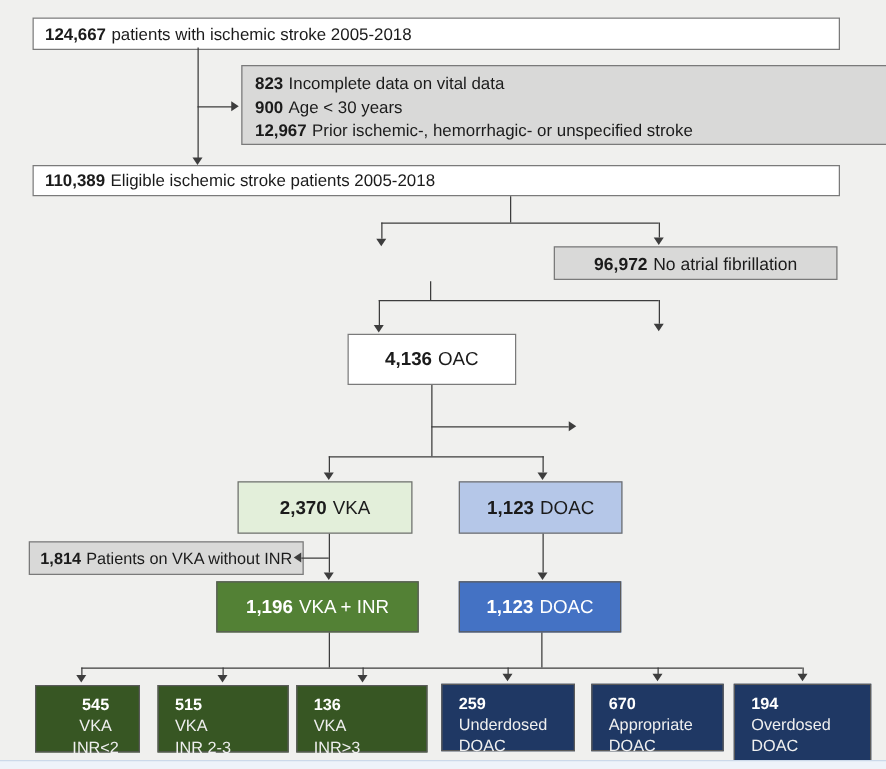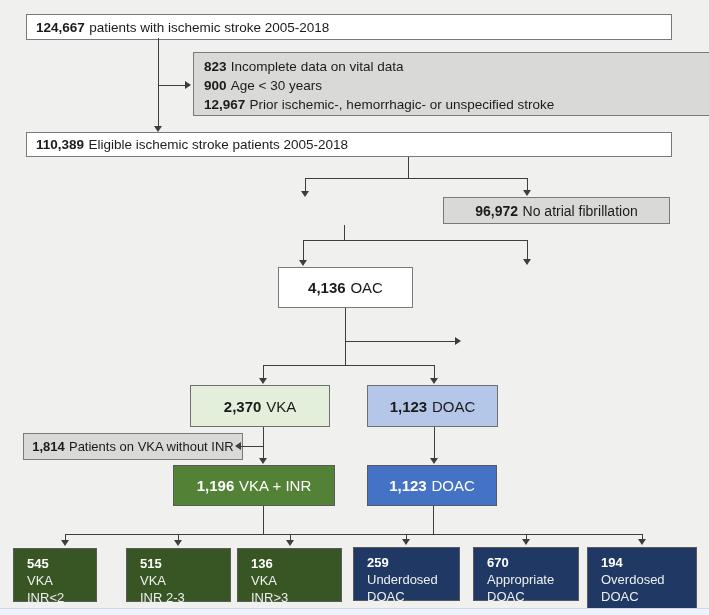--- a/index.html
+++ b/index.html
@@ -99,21 +99,21 @@
 
   <div class="box green center fs15" style="left:173px;top:465px;width:162px;height:41px;">
     <span class="num">1,196</span>
     <span>VKA + INR</span>
   </div>
   <div class="box blue center fs15" style="left:367px;top:465px;width:130px;height:41px;">
     <span class="num">1,123</span>
     <span>DOAC</span>
   </div>
 
-  <div class="box dgreen outcome" style="left:13px;top:548px;width:84px;height:54px;">
+  <div class="box dgreen outcome" style="left:28px;top:548px;width:84px;height:54px;text-align:center;">
     <span class="num">545</span>
     <span class="lbl">VKA</span><br>
     <span class="lbl">INR&lt;2</span>
   </div>
   <div class="box dgreen outcome" style="left:126px;top:548px;width:105px;height:54px;">
     <span class="num">515</span>
     <span class="lbl">VKA</span><br>
     <span class="lbl">INR 2-3</span>
   </div>
   <div class="box dgreen outcome" style="left:237px;top:548px;width:105px;height:54px;">

